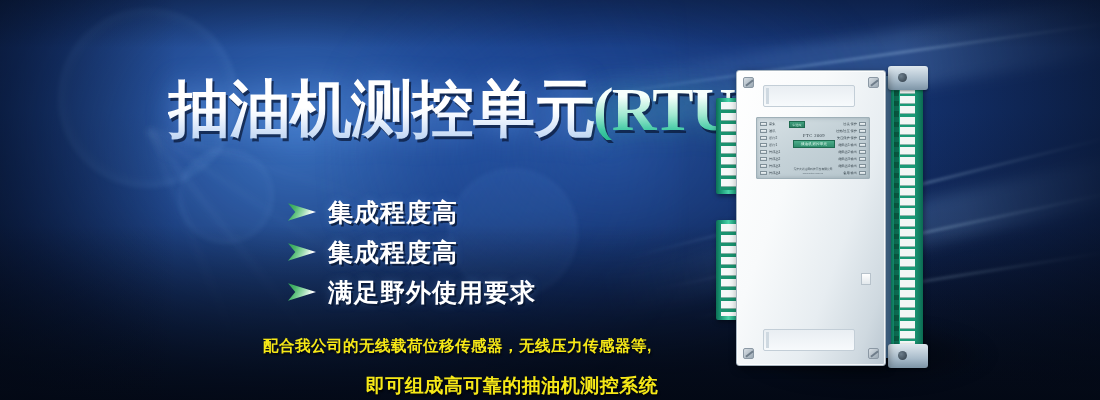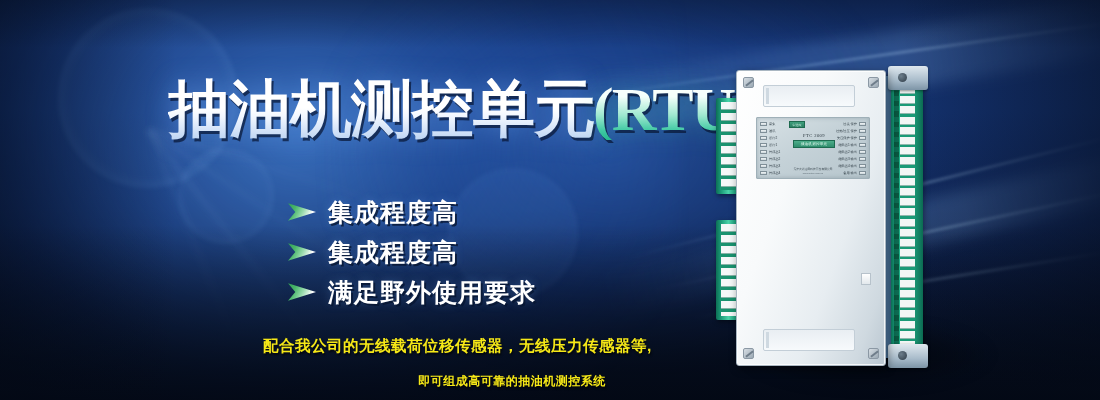--- a/index.html
+++ b/index.html
@@ -201,21 +201,21 @@
     position:absolute;
     left:0; right:0;
     text-align:center;
     font-family:"Liberation Sans", sans-serif;
     font-weight:bold;
     color:#f6e817;
     letter-spacing:0.5px;
     text-shadow:1px 2px 2px rgba(0,0,0,0.72);
   }
   .tagline-1{ top:336px; font-size:15.5px; padding-right:185px; }
-  .tagline-2{ top:373px; font-size:12px; padding-right:76px; }
+  .tagline-2{ top:373px; font-size:19px; padding-right:76px; }
 
   
   .device{
     position:absolute;
     left:718px; top:62px;
     width:340px; height:320px;
   }
   
   .device-shadow{
     position:absolute;

